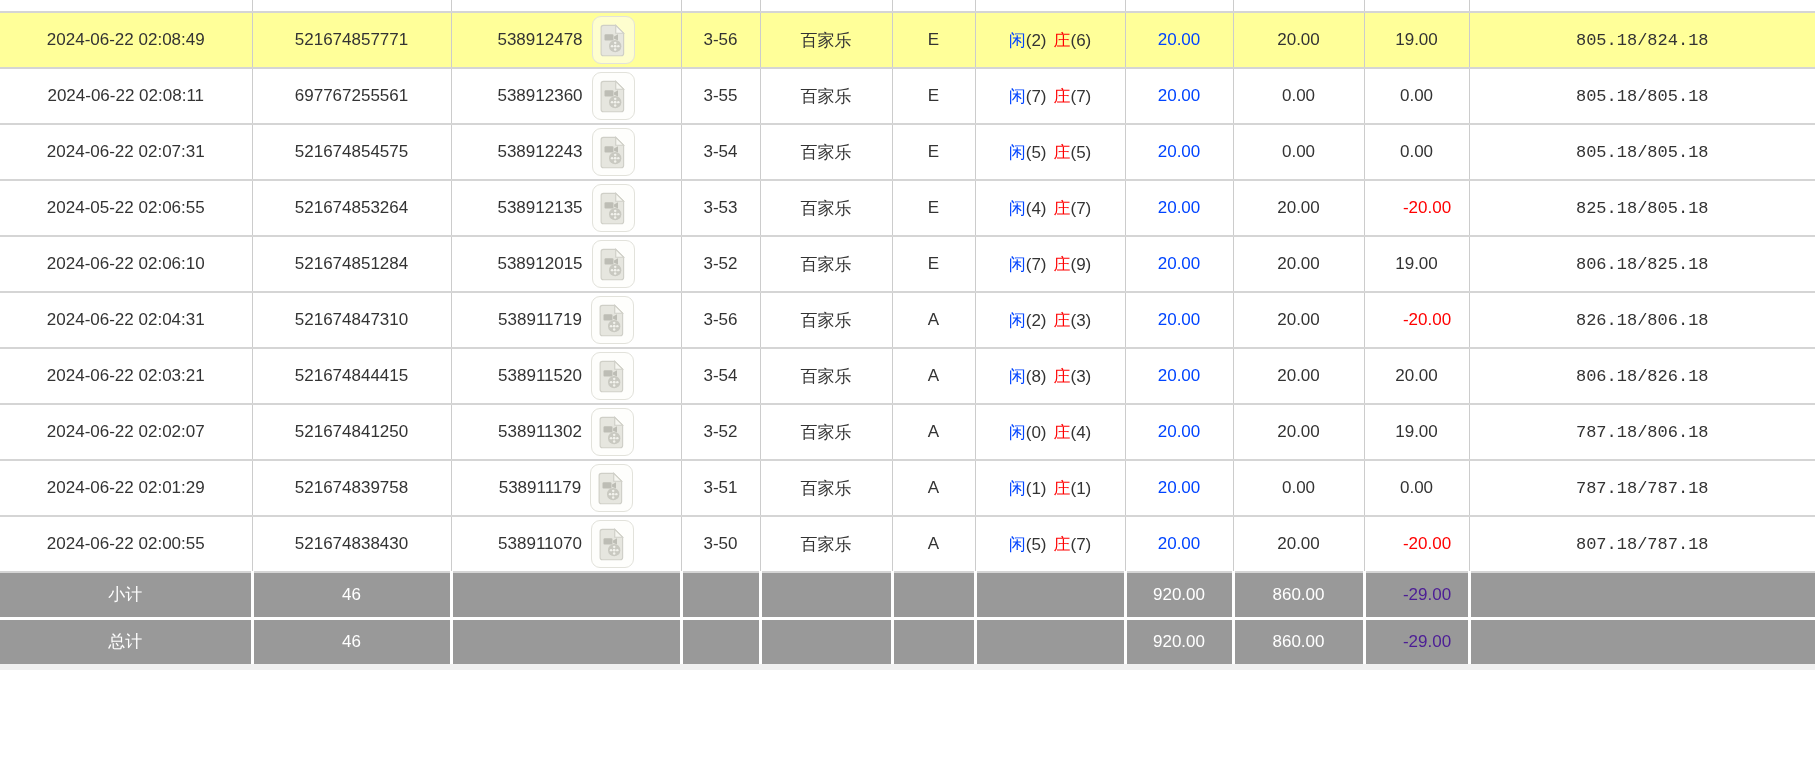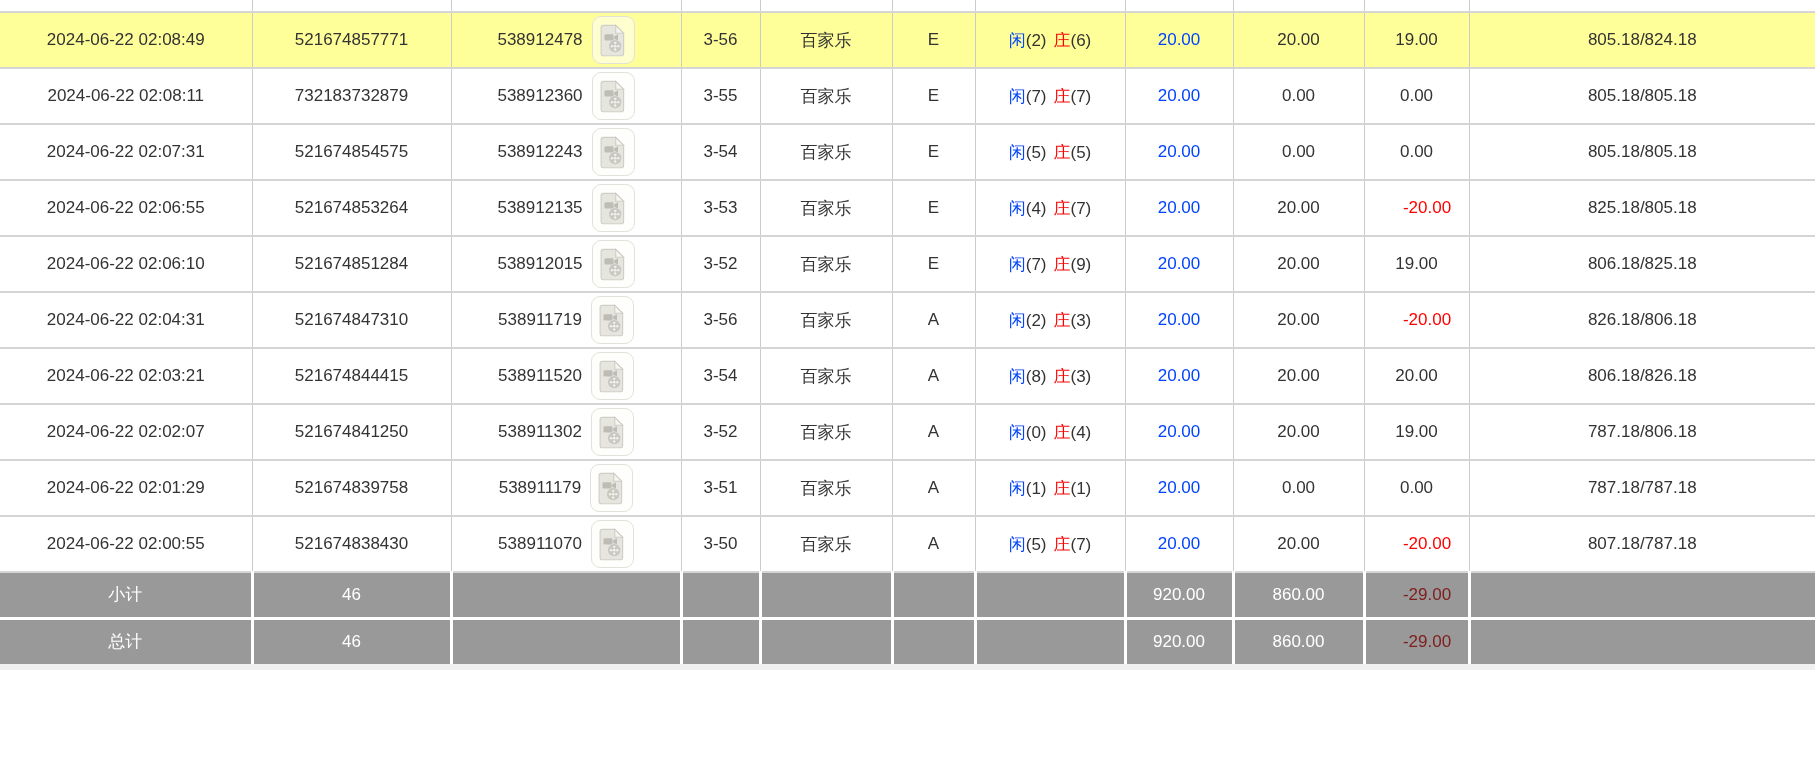--- a/index.html
+++ b/index.html
@@ -8,21 +8,21 @@
     width:1815px; height:783px; overflow:hidden; background:#fff;
     font-family:"Liberation Sans","DejaVu Sans",sans-serif;
     font-size:17px; color:#333;
   }
   table { border-collapse:collapse; table-layout:fixed; width:1815px; }
   td {
     text-align:center; vertical-align:middle; padding:0;
     border-right:1px solid #ccc; border-bottom:2px solid #d5d5d5;
     white-space:nowrap; overflow:hidden;
   }
-  td:last-child { border-right:none; }
+  td:last-child { border-right:none;font-family:Liberation Mono, monospace; }
   tr.partial { height:12px; }
   tr.row { height:56px; background:#fff; }
   tr.row.hl td { background:#ffff99; }
   .blue { color:#0044ff; }
   .neg  { color:#ff0000;padding-left:21px; }
   .player-label { color:#0044ff; }
   .banker-label { color:#ff0000; }
   .pscore { margin-right:7px; }
   .round-cell-inner { display:inline-flex; align-items:center; gap:9px; }
   .icon-btn {
@@ -30,21 +30,21 @@
     width:43px; height:48px; border:1px solid #e2e2db; border-radius:9px;
     background:rgba(253,253,249,0.55); cursor:pointer; padding:0;
   }
   tr.sum { height:46px; }
   tr.sum td {
     background:#999999; color:#fff;
     border-right:3px solid #fff; border-bottom:none;
   }
   tr.sum td:last-child { border-right:none; }
   tr.sum.mid td { border-bottom:3px solid #fff;margin-left:19px; }
-  tr.sum td.neg, tr.sum .neg { color:#7f1d1d; }
+  tr.sum td.neg, tr.sum .neg { color:#4c1d95; }
   .bottom-strip { width:1815px; height:6px; background:#f0f0f0; }
 </style>
 </head>
 <body>
 
 <table>
   <colgroup>
     <col style="width:252px">
       <col style="width:199px">
       <col style="width:230px">
@@ -99,21 +99,21 @@
     <td>
       <span class="player-label">闲</span><span class="pscore">(2)</span><span class="banker-label">庄</span><span>(6)</span>
     </td>
     <td class="blue">20.00</td>
     <td>20.00</td>
     <td>19.00</td>
     <td>805.18/824.18</td>
   </tr>
       <tr class="row">
     <td>2024-06-22 02:08:11</td>
-    <td>732183732879</td>
+    <td>697767255561</td>
     <td>
       <span class="round-cell-inner">
         <span>538912360</span>
         <button class="icon-btn">
           <svg width="27" height="33" viewBox="0 0 24 29">
             <path d="M3 1 h11 l7 7 v18 q0 2 -2 2 h-16 q-2 0 -2 -2 v-23 q0 -2 2 -2 z" fill="#e6e6df" stroke="#cfcfc7" stroke-width="1"></path>
             <path d="M14 1 l7 7 h-7 z" fill="#f6f6f1" stroke="#cfcfc7" stroke-width="1"></path>
             <rect x="4" y="9" width="8" height="5.5" rx="1" fill="#bdbdb5"></rect>
             <path d="M12.5 11 L16 9 v5.5 L12.5 13 z" fill="#bdbdb5"></path>
             <circle cx="13.5" cy="19.5" r="5.5" fill="#c9c9c1"></circle>
@@ -164,21 +164,21 @@
     <td>E</td>
     <td>
       <span class="player-label">闲</span><span class="pscore">(5)</span><span class="banker-label">庄</span><span>(5)</span>
     </td>
     <td class="blue">20.00</td>
     <td>0.00</td>
     <td>0.00</td>
     <td>805.18/805.18</td>
   </tr>
       <tr class="row">
-    <td>2024-06-22 02:06:55</td>
+    <td>2024-05-22 02:06:55</td>
     <td>521674853264</td>
     <td>
       <span class="round-cell-inner">
         <span>538912135</span>
         <button class="icon-btn">
           <svg width="27" height="33" viewBox="0 0 24 29">
             <path d="M3 1 h11 l7 7 v18 q0 2 -2 2 h-16 q-2 0 -2 -2 v-23 q0 -2 2 -2 z" fill="#e6e6df" stroke="#cfcfc7" stroke-width="1"></path>
             <path d="M14 1 l7 7 h-7 z" fill="#f6f6f1" stroke="#cfcfc7" stroke-width="1"></path>
             <rect x="4" y="9" width="8" height="5.5" rx="1" fill="#bdbdb5"></rect>
             <path d="M12.5 11 L16 9 v5.5 L12.5 13 z" fill="#bdbdb5"></path>

